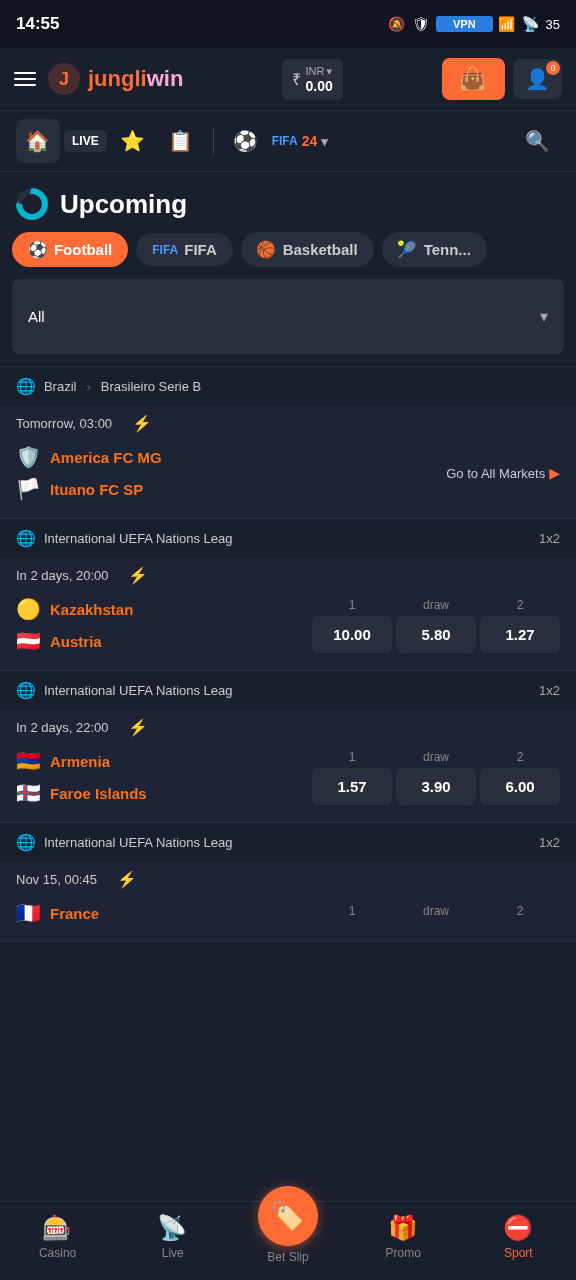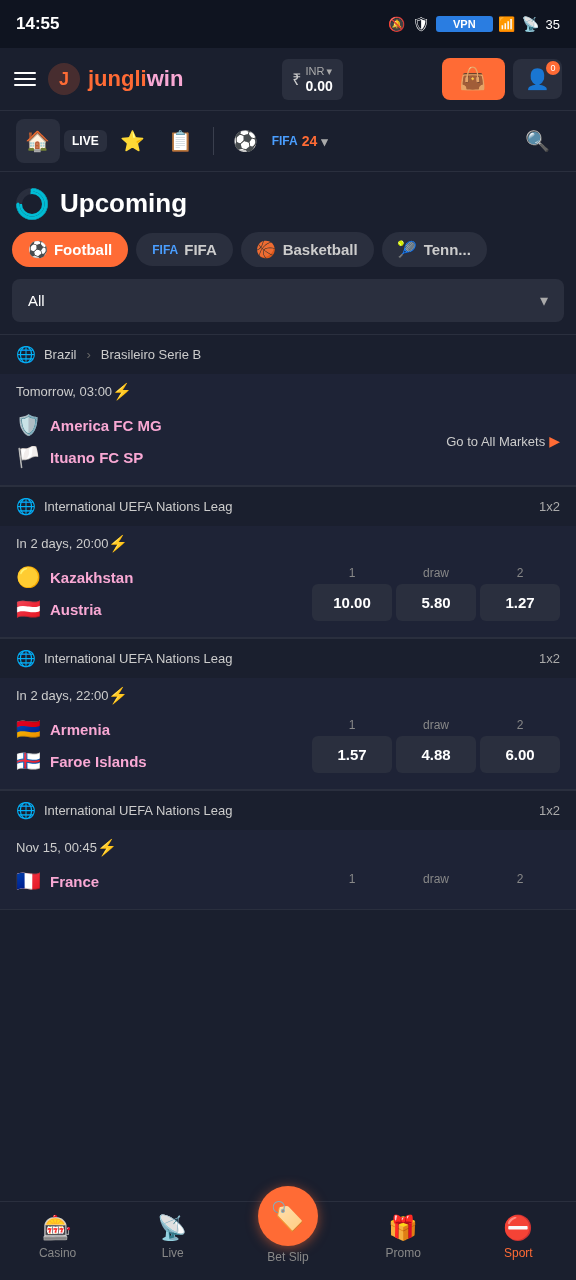--- a/index.html
+++ b/index.html
@@ -228,21 +228,21 @@
       align-items: center;
       justify-content: center;
       color: #aaa;
       font-size: 20px;
       cursor: pointer;
     }
 
     
     .upcoming-header {
       display: flex;
-      align-items: flex-start;
+      align-items: center;
       gap: 12px;
       padding: 16px 16px 12px;
     }
     .upcoming-icon {
       width: 32px;
       height: 32px;
       border-radius: 50%;
       background: conic-gradient(#00bcd4 270deg, #2a2f3e 0);
       display: flex;
       align-items: center;
@@ -294,21 +294,21 @@
     }
     .sport-tab-icon {
       font-size: 16px;
     }
 
     
     .filter-dropdown {
       margin: 0 12px 12px;
       background: #2a2f3e;
       border-radius: 8px;
-      padding: 12px 16px;
+      padding: 28px 16px;
       display: flex;
       align-items: center;
       justify-content: space-between;
       cursor: pointer;
     }
     .filter-label {
       font-size: 15px;
       color: #fff;
     }
     .filter-arrow {
@@ -347,21 +347,21 @@
     }
 
     .match-row {
       background: #1e2336;
       padding: 8px 16px 12px;
       border-bottom: 1px solid #2a2f3e;
     }
     .match-time-row {
       display: flex;
       align-items: center;
-      gap: 0;
+      gap: 20px;
       margin-bottom: 8px;
     }
     .match-time {
       font-size: 13px;
       color: #ccc;
     }
     .stream-icon {
       font-size: 16px;
       color: #4a9eff;
     }
@@ -380,21 +380,21 @@
       padding: 4px 0;
     }
     .team-flag {
       font-size: 20px;
       width: 26px;
       text-align: center;
     }
     .team-name {
       font-size: 15px;
       font-weight: 600;
-      color: #f9a8d4;
+      color: #f97316;
     }
     .go-markets-btn {
       display: flex;
       align-items: center;
       gap: 4px;
       font-size: 13px;
       color: #ccc;
       cursor: pointer;
     }
     .go-markets-arrow {
@@ -699,21 +699,21 @@
           </div>
         </div>
         <div class="odds-section">
           <div class="odds-labels">
             <span class="odd-label">1</span>
             <span class="odd-label">draw</span>
             <span class="odd-label">2</span>
           </div>
           <div class="odds-values">
             <button class="odds-btn">1.57</button>
-            <button class="odds-btn">4.88</button>
+            <button class="odds-btn">3.90</button>
             <button class="odds-btn">6.00</button>
           </div>
         </div>
       </div>
     </div>
   </div>
 
   <div class="match-section">
     <div class="league-header">
       <span class="league-globe">🌐</span>

